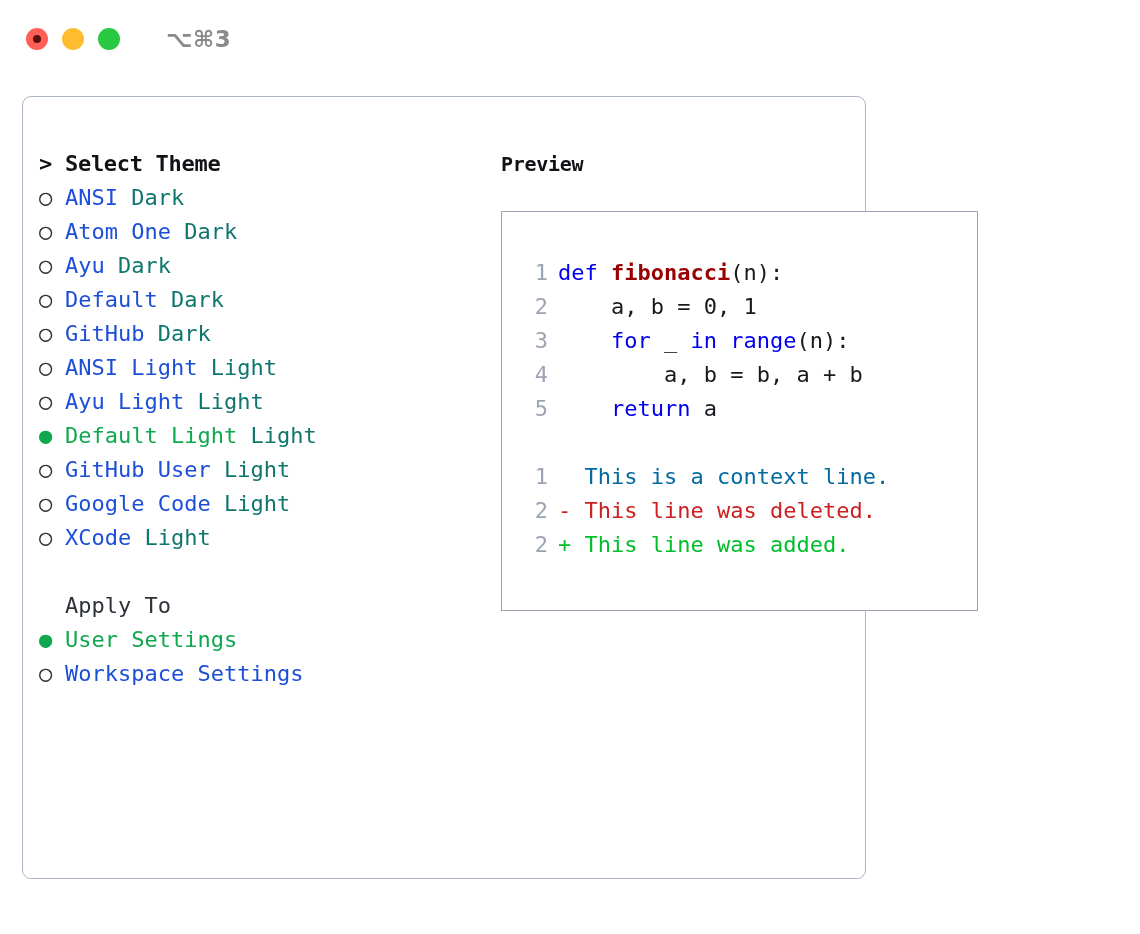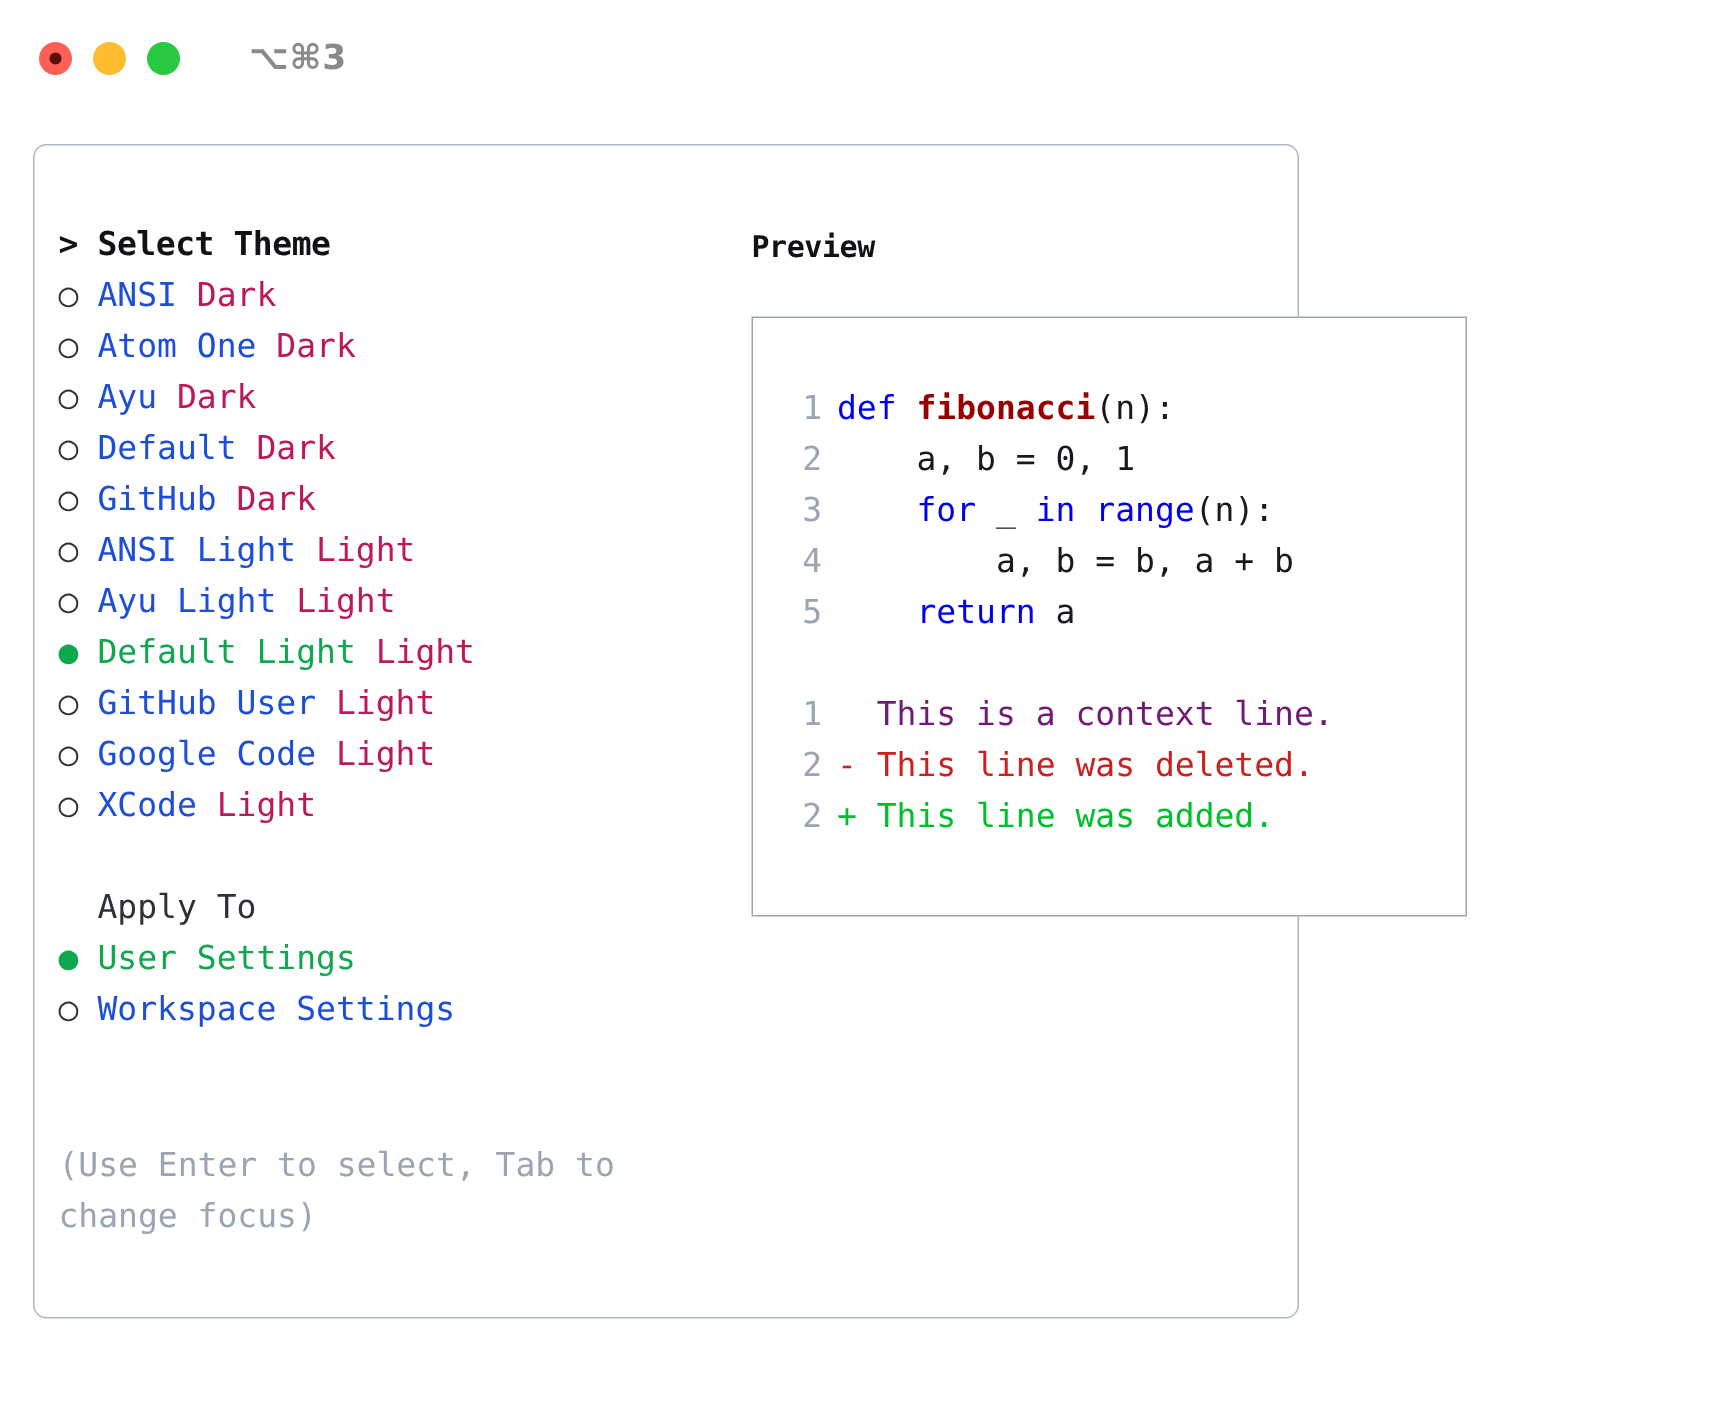--- a/index.html
+++ b/index.html
@@ -103,21 +103,21 @@
     display: inline-block;
     width: 26px;
     text-align: left;
   }
   .marker.caret { color: #101216; font-weight: bold; }
   .marker.dot-empty { color: #2d3138; }
   .marker.dot-filled { color: #0fa84e; }
 
   .theme-name { color: #1d4ed8; }
   .theme-name.selected { color: #0fa84e; }
-  .theme-kind { color: #be185d; }
+  .theme-kind { color: #0f766e; }
 
   .spacer-row { height: 34px; }
 
   .hint {
     position: absolute;
     left: 16px;
     top: 664px;
     width: 420px;
     font-size: 22px;
     line-height: 34px;
@@ -158,21 +158,21 @@
     width: 32px;
     text-align: right;
     color: #9aa4b2;
     margin-right: 10px;
   }
   .kw   { color: #0000ee; }
   .fn   { color: #990000; font-weight: bold; }
   .plain{ color: #17191e; }
 
   .diff-gap { height: 34px; }
-  .ctx  { color: #701a75; }
+  .ctx  { color: #0369a1; }
   .del  { color: #cc2020; }
   .add  { color: #00bf2a; }
 </style>
 </head>
 <body>
 
 <div class="window">
 
   <div class="titlebar">
     <div class="lights">
@@ -211,21 +211,20 @@
         <div class="row">
           <span class="marker"></span><span>Apply To</span>
         </div>
 
         <div id="apply-items">
             <div class="row"><span class="marker dot-filled">●</span><span class="theme-name selected">User Settings</span></div>
             <div class="row"><span class="marker dot-empty">○</span><span class="theme-name">Workspace Settings</span></div>
           </div>
       </div>
 
-      <div class="hint">(Use Enter to select, Tab to change focus)</div>
 
       <div class="right-col">
         <div class="preview-title">Preview</div>
 
         <div class="preview-box">
           <div id="code-block">
               <div class="code-line"><span class="lineno">1</span><span class="kw">def</span><span class="plain"> </span><span class="fn">fibonacci</span><span class="plain">(n):</span></div>
               <div class="code-line"><span class="lineno">2</span><span class="plain">    a, b = 0, 1</span></div>
               <div class="code-line"><span class="lineno">3</span><span class="plain">    </span><span class="kw">for</span><span class="plain"> _ </span><span class="kw">in</span><span class="plain"> </span><span class="kw">range</span><span class="plain">(n):</span></div>
               <div class="code-line"><span class="lineno">4</span><span class="plain">        a, b = b, a + b</span></div>

